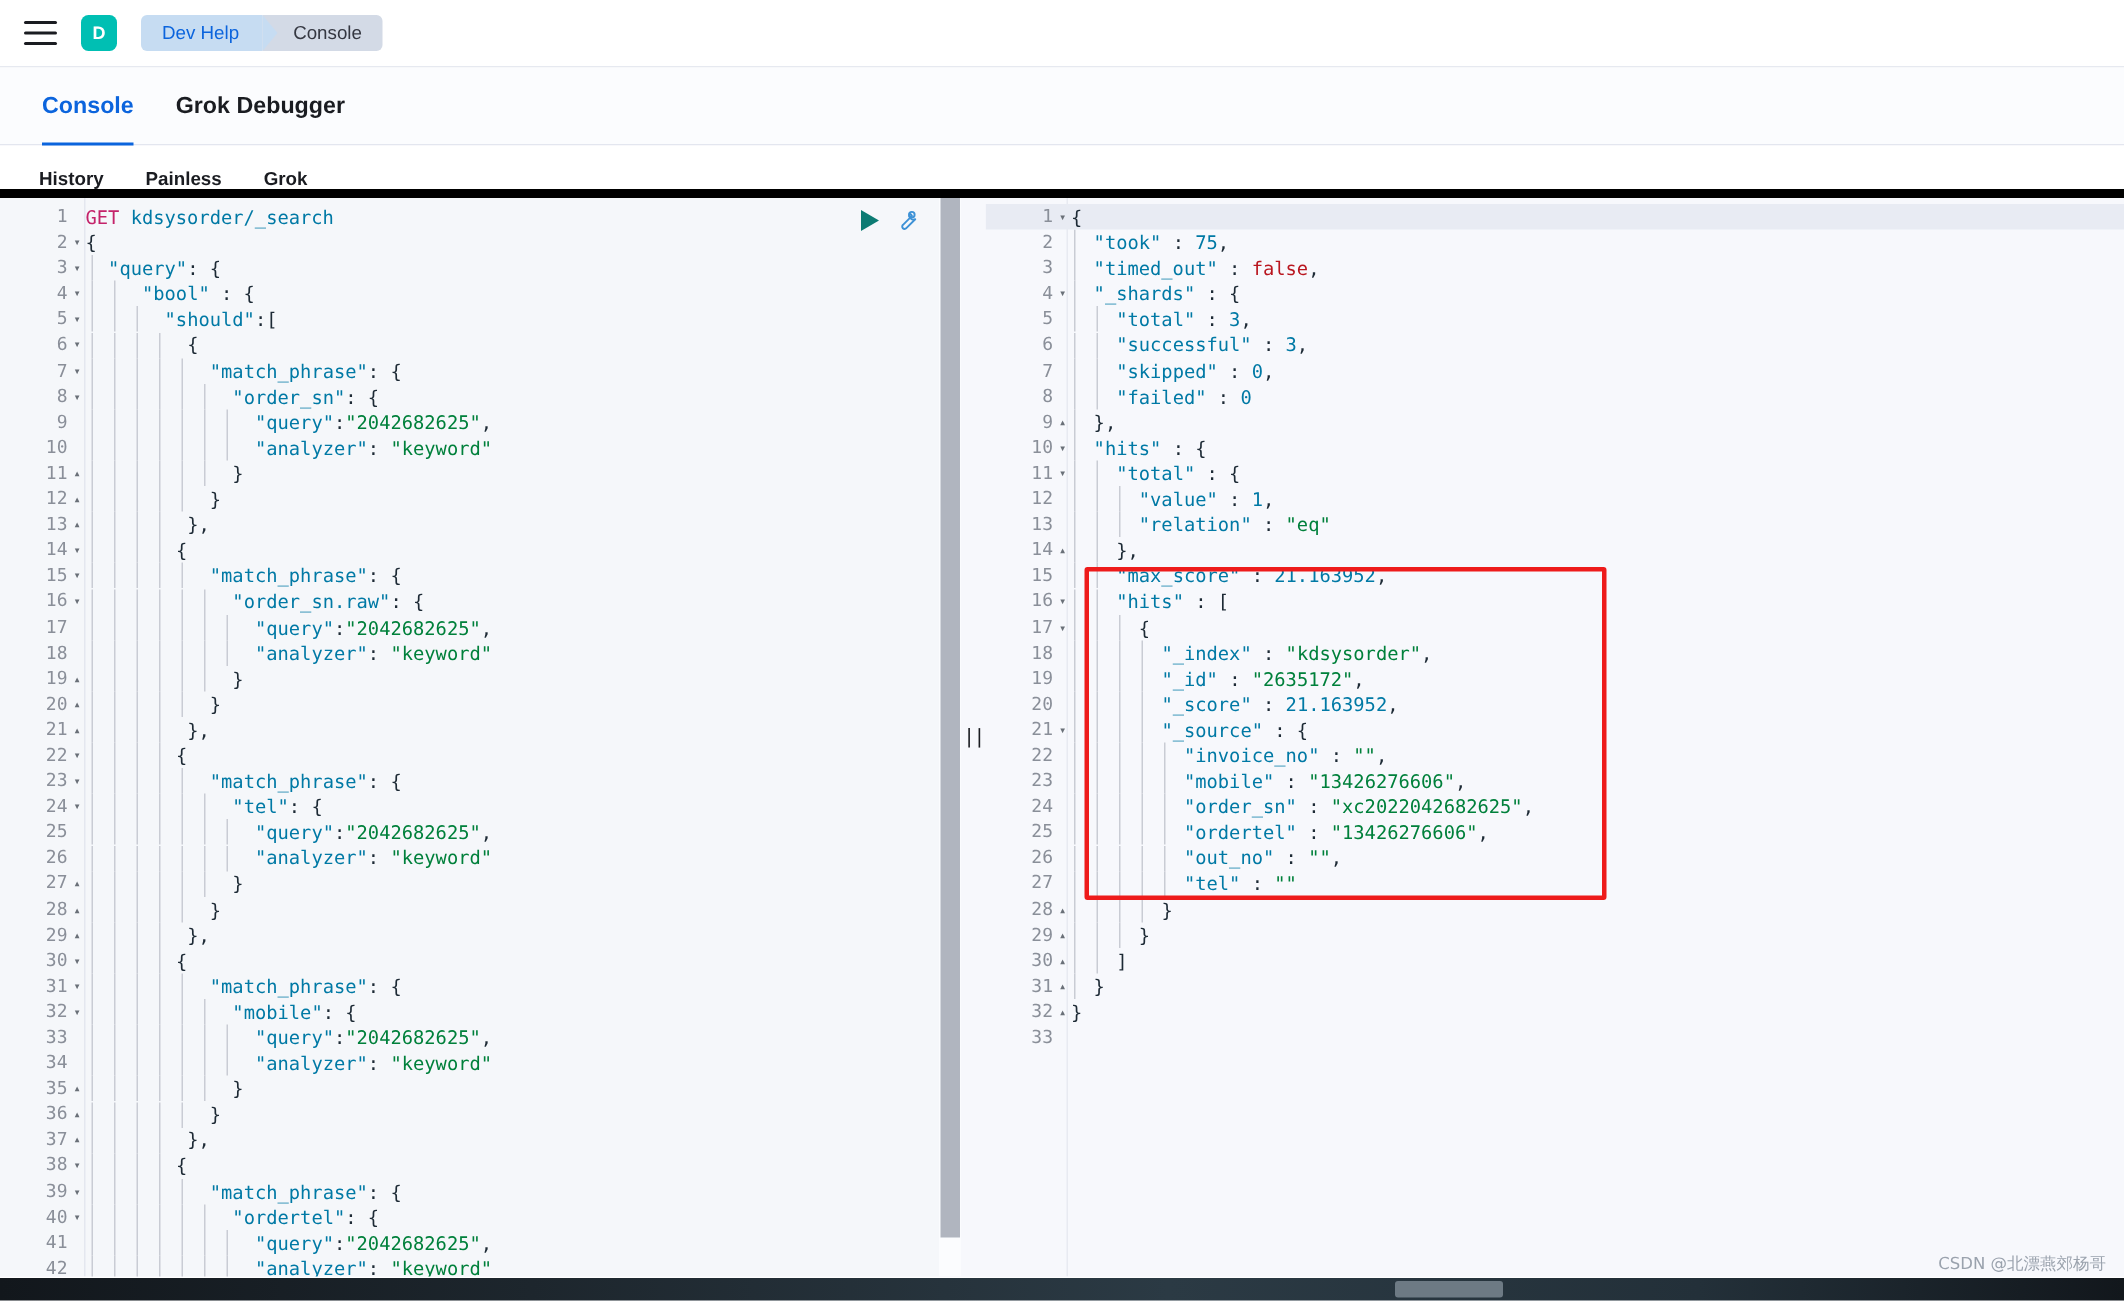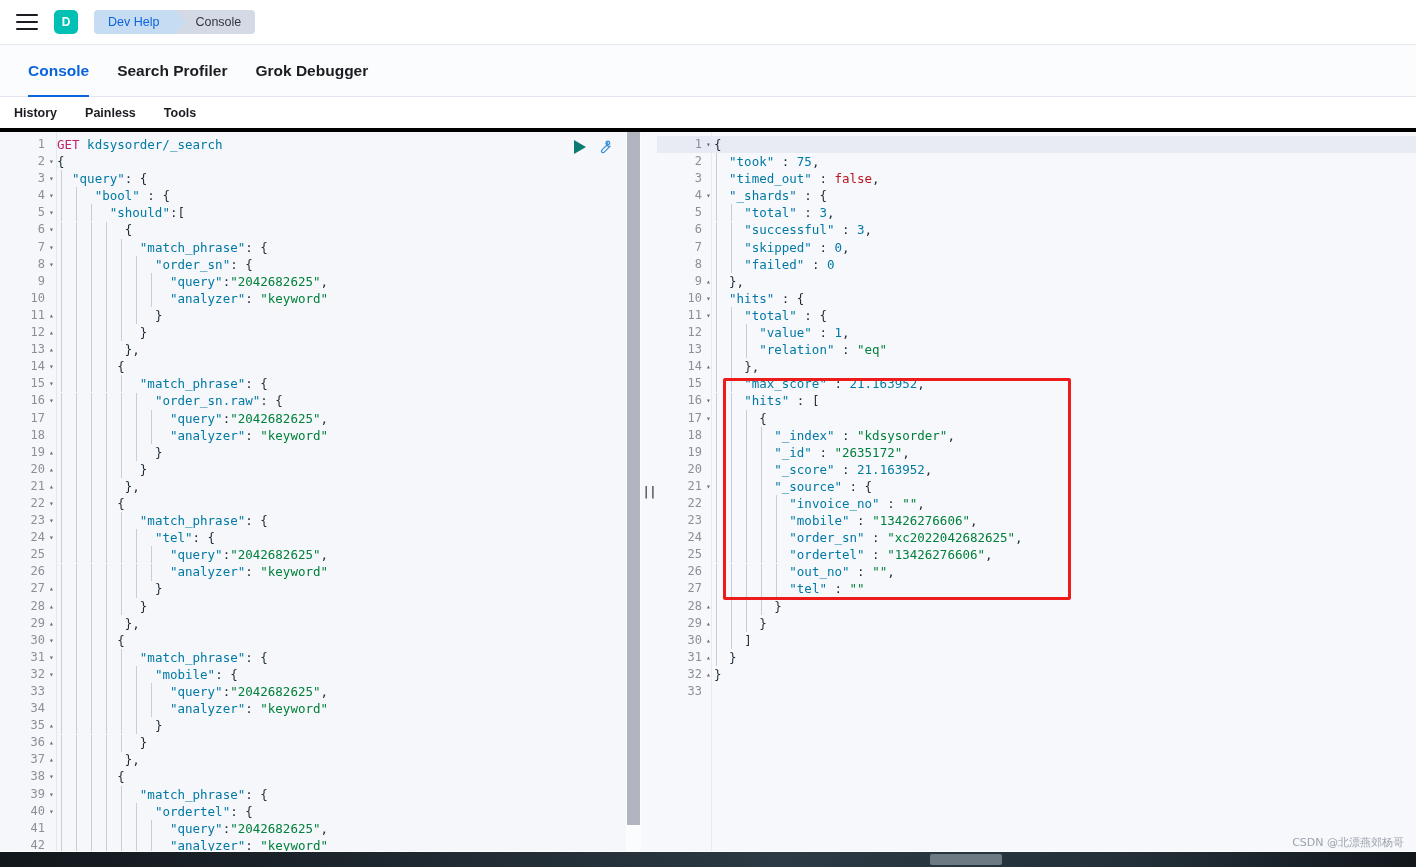--- a/index.html
+++ b/index.html
@@ -83,22 +83,22 @@
     border: 1px solid #cfd3dd;
     border-radius: 10px;
     padding: 2px 8px 1px 8px;
     font-size: 9.5px; font-weight: 700; letter-spacing: .4px;
     color: #343741; background: #ffffff;
   }
 
   
   .subtoolbar {
     height: 35px; background: #ffffff;
-    display: flex; align-items: center; 
-    border-bottom: 4px solid #000000;
+    display: flex; align-items: flex-end; padding-left: 12px;
+    border-bottom: 6px solid #000000;
   }
   .subtool-item {
     font-size: 12.5px; font-weight: 700; color: #1a1c21;
     padding: 0 14px; cursor: pointer;
     font-family: "Liberation Sans", sans-serif;
   }
 
   
   .console-area {
     position: relative;
@@ -234,31 +234,28 @@
       <span>Console</span>
     </div>
   </div>
 </div>
 
 <div class="tabs-bar">
   <div class="tab active">
     <span>Console</span>
   </div>
   <div class="tab">
-    <span>Search Profiler</span>
-  </div>
-  <div class="tab">
     <span>Grok Debugger</span>
   </div>
 </div>
 
 <div class="subtoolbar">
   <div class="subtool-item">History</div>
   <div class="subtool-item">Painless</div>
-  <div class="subtool-item">Tools</div>
+  <div class="subtool-item">Grok</div>
 </div>
 
 <div class="console-area">
 
   <div class="pane pane-left">
     <div class="gutter-bg"></div>
     <div class="guides" id="left-guides">
         <div class="gbar" style="left: 4px; top: 38.2px; height: 17.1px;"></div>
         <div class="gbar" style="left: 4px; top: 55.3px; height: 17.1px;"></div>
         <div class="gbar" style="left: 19.04px; top: 55.3px; height: 17.1px;"></div>

